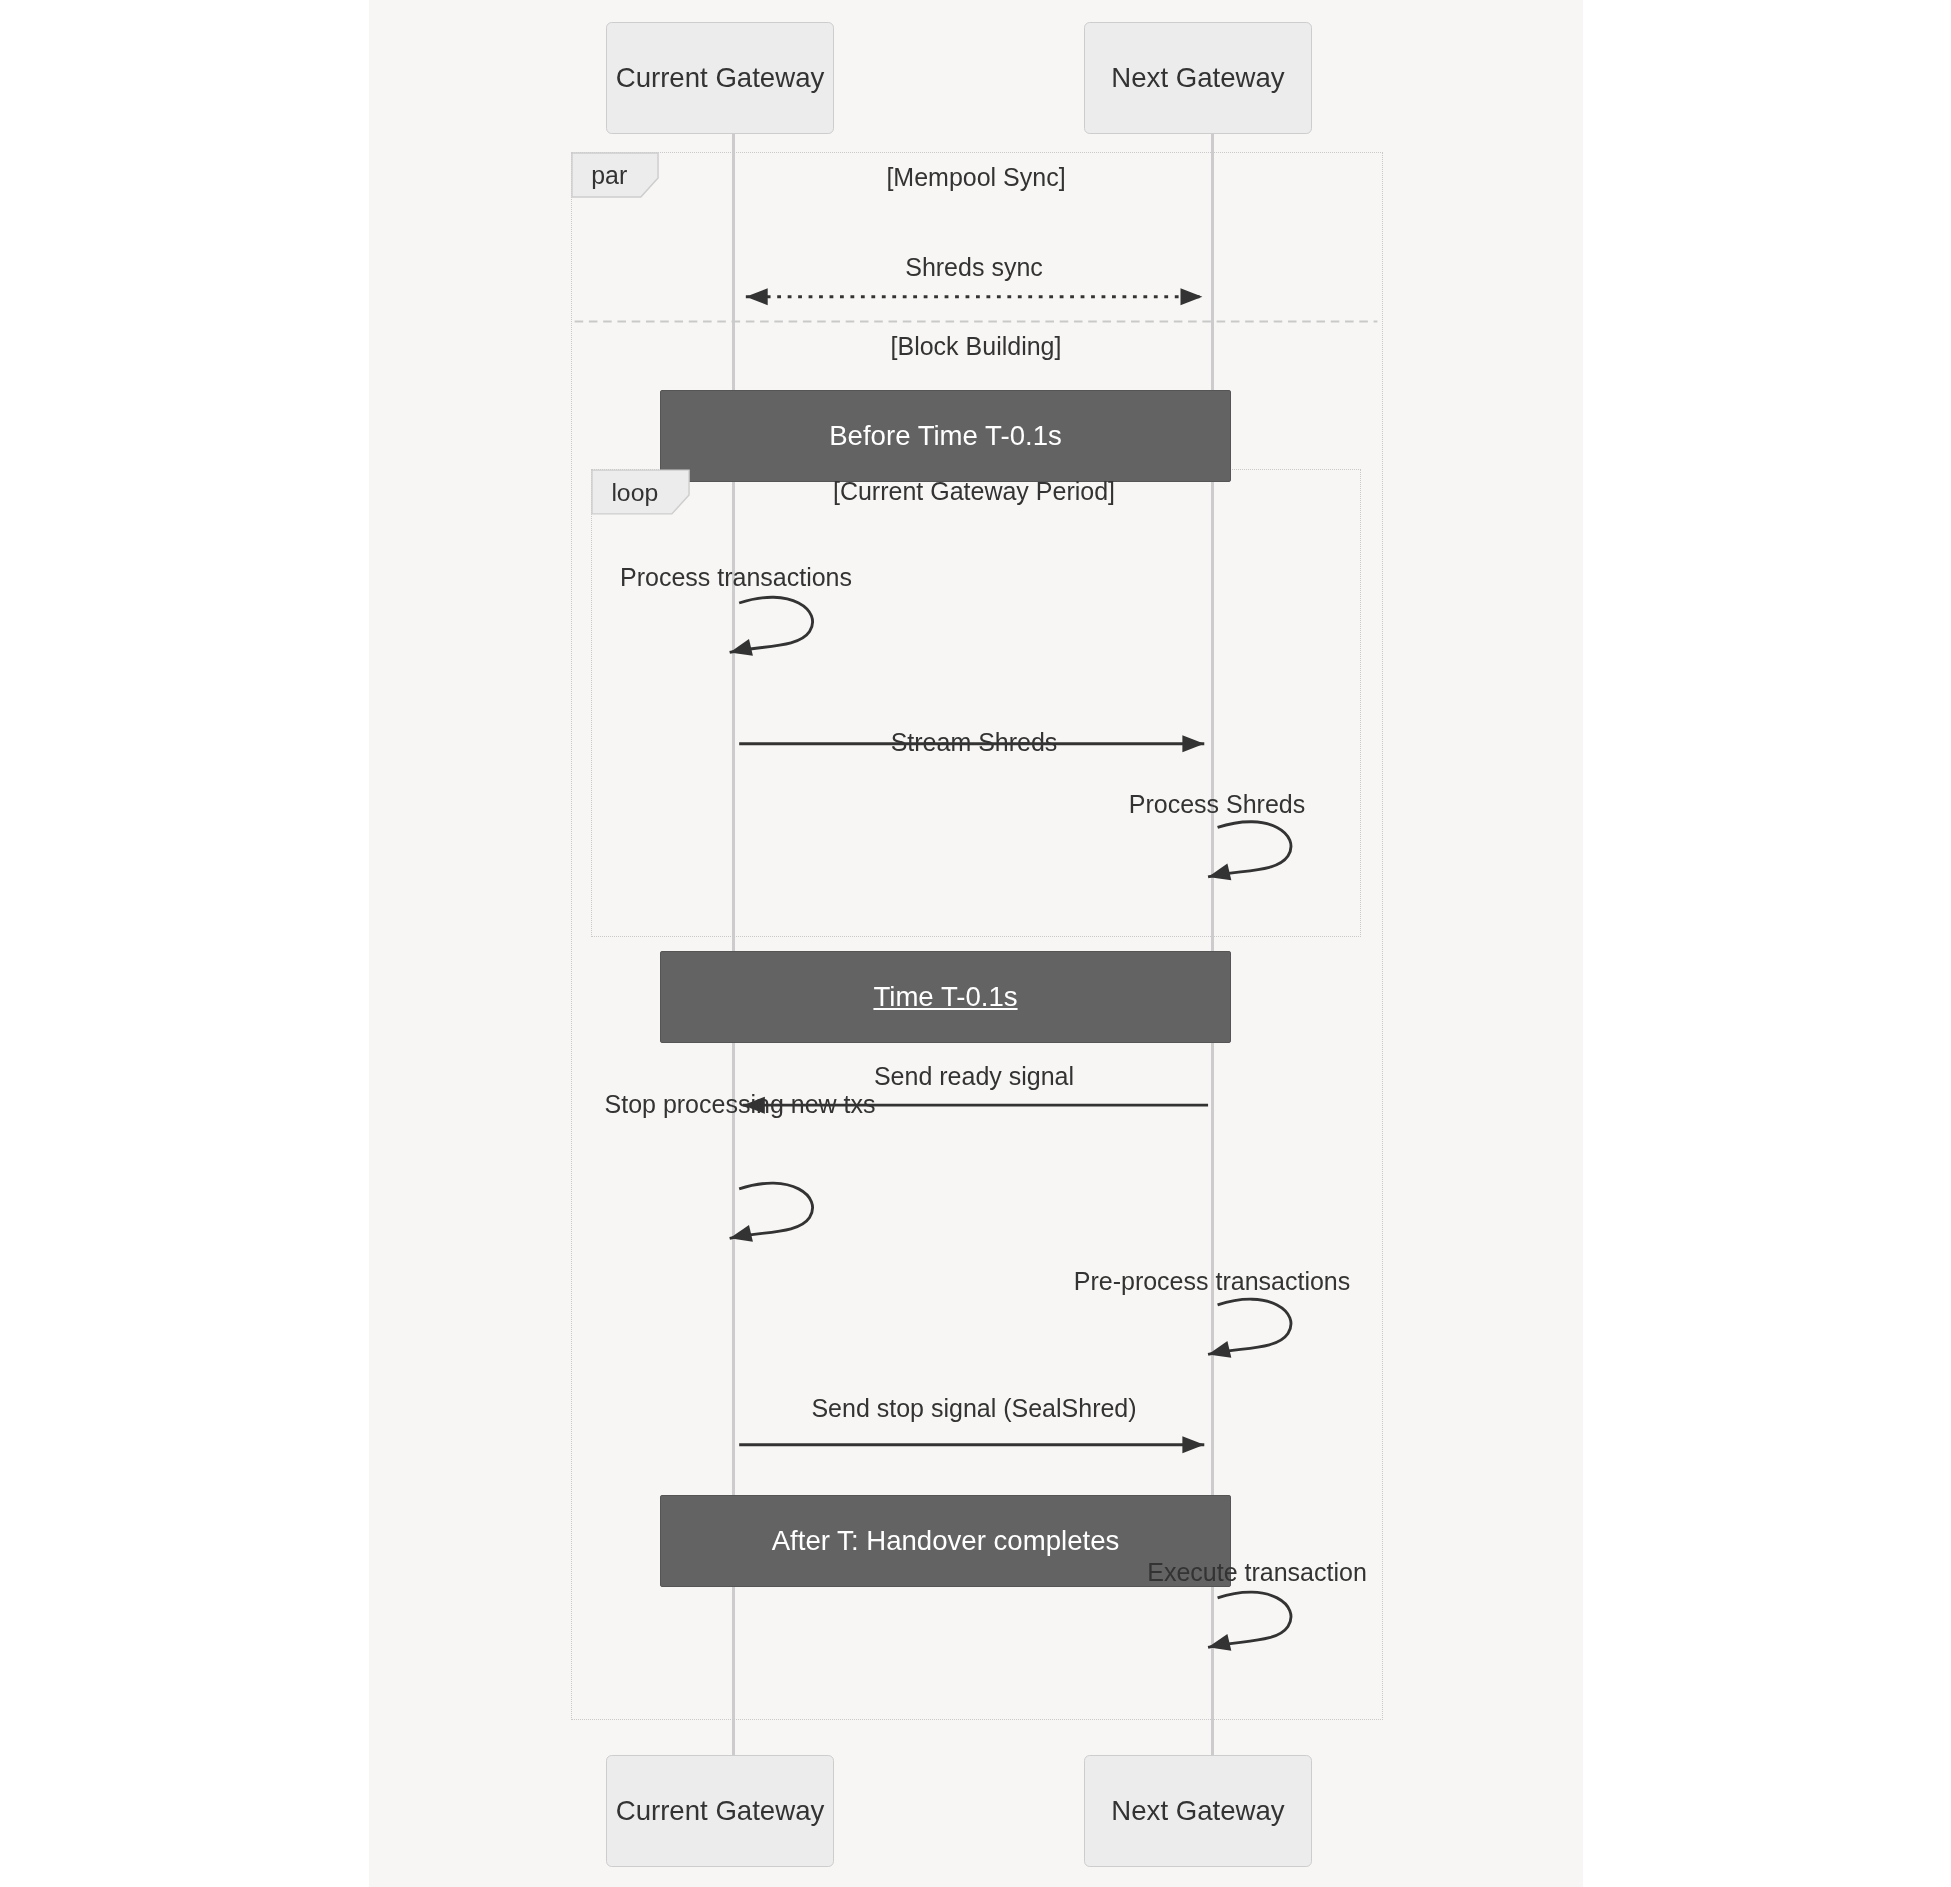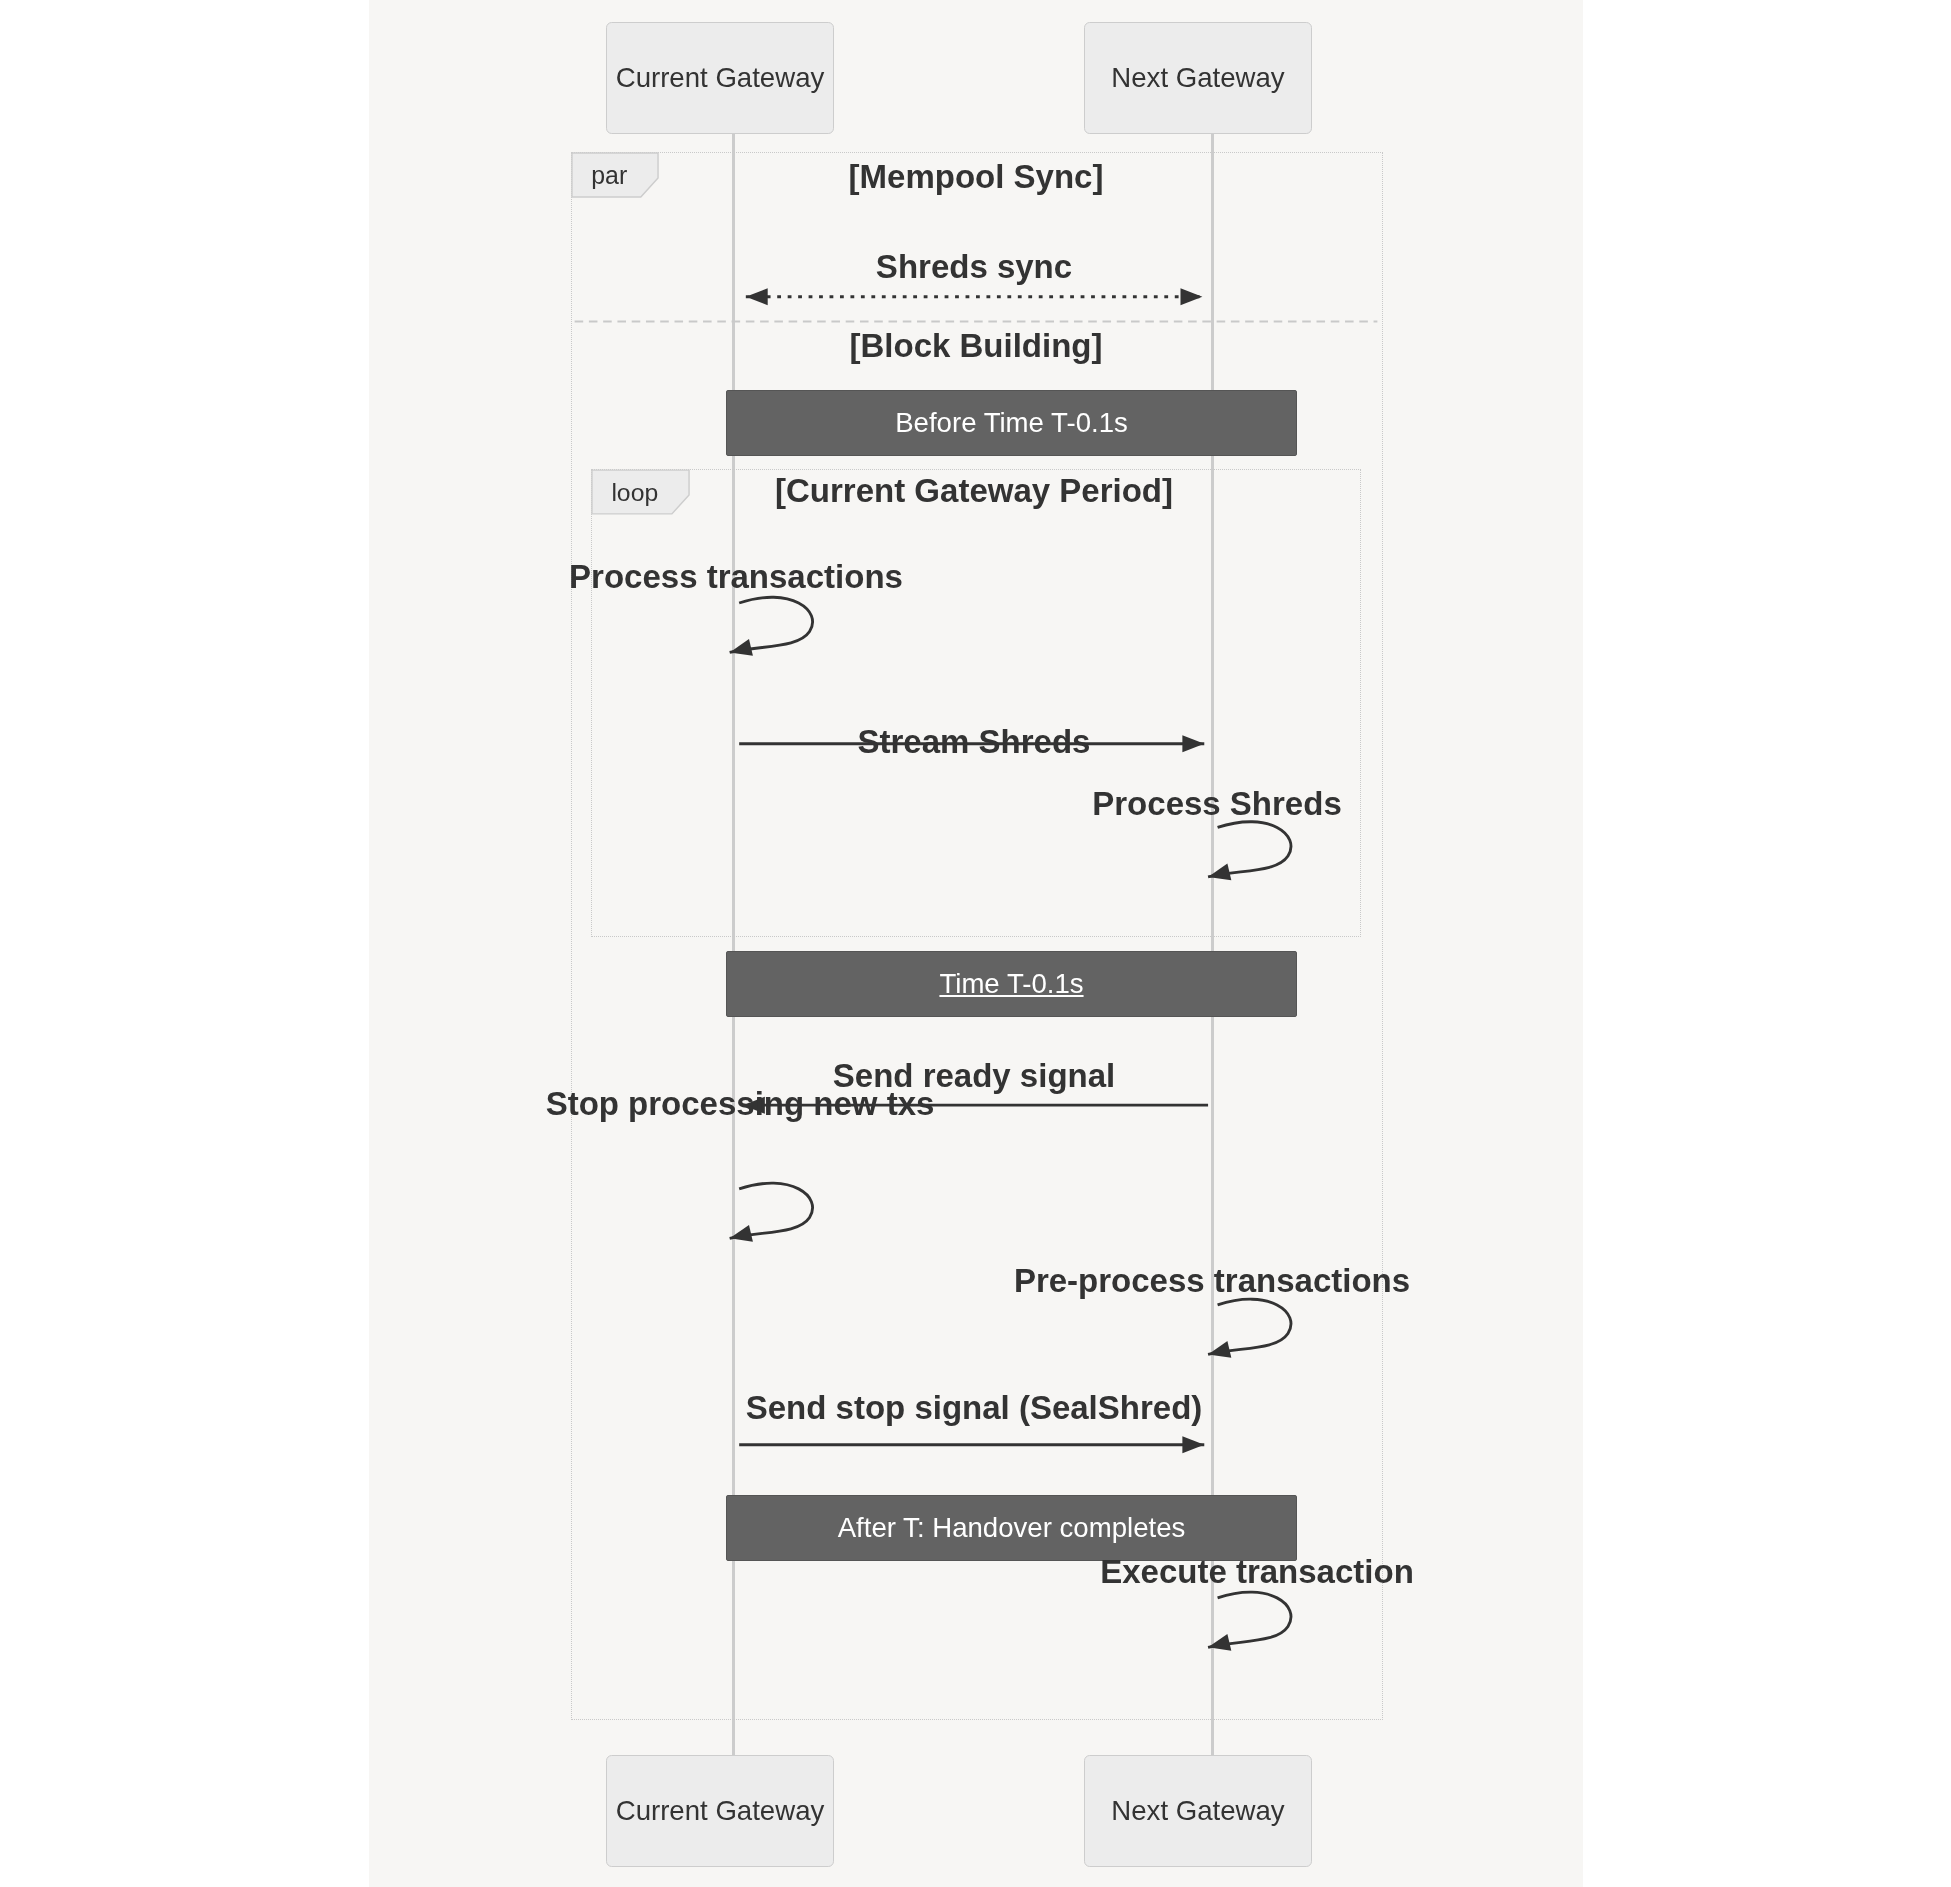--- a/index.html
+++ b/index.html
@@ -20,28 +20,28 @@
     background: transparent;
   }
   .overlay { position: absolute; left: 0; top: 0; z-index: 3; }
   .actor {
     position: absolute; width: 228px; height: 112px;
     background: #ececec; border: 1px solid #cdcdcd; border-radius: 5.7px;
     display: flex; align-items: center; justify-content: center;
     font-size: 27.6px; color: #333333; z-index: 4; box-sizing: border-box;
   }
   .note-bar {
-    position: absolute; left: 726px; width: 571px; height: 66px;
+    position: absolute; left: 660px; width: 571px; height: 92px;
     background: #636363; border: 1px solid #555555; border-radius: 1.9px;
     display: flex; align-items: center; justify-content: center;
     color: #ffffff; font-size: 27.6px; z-index: 4; box-sizing: border-box;
   }
   .dlabel {
     position: absolute; transform: translate(-50%, -50%);
-    white-space: nowrap; font-size: 33px; color: #333333; z-index: 5; font-weight: bold;
+    white-space: nowrap; font-size: 25px; color: #333333; z-index: 5;
   }
   .tab { position: absolute; z-index: 6; }
   .tab text {
     font-family: "Liberation Sans", sans-serif; font-size: 26px; fill: #333333;
   }
 </style>
 </head>
 <body>
 
 <div>

